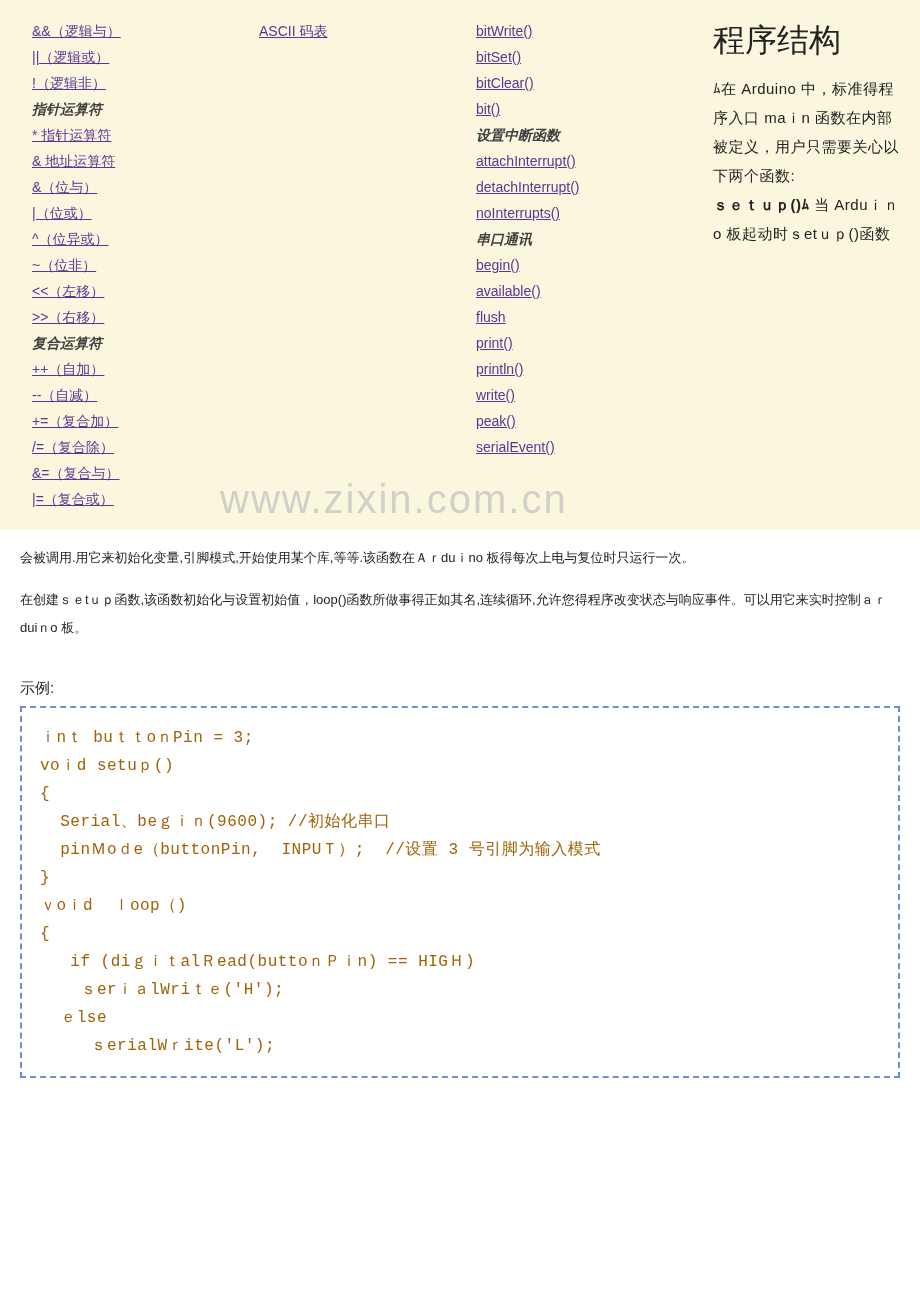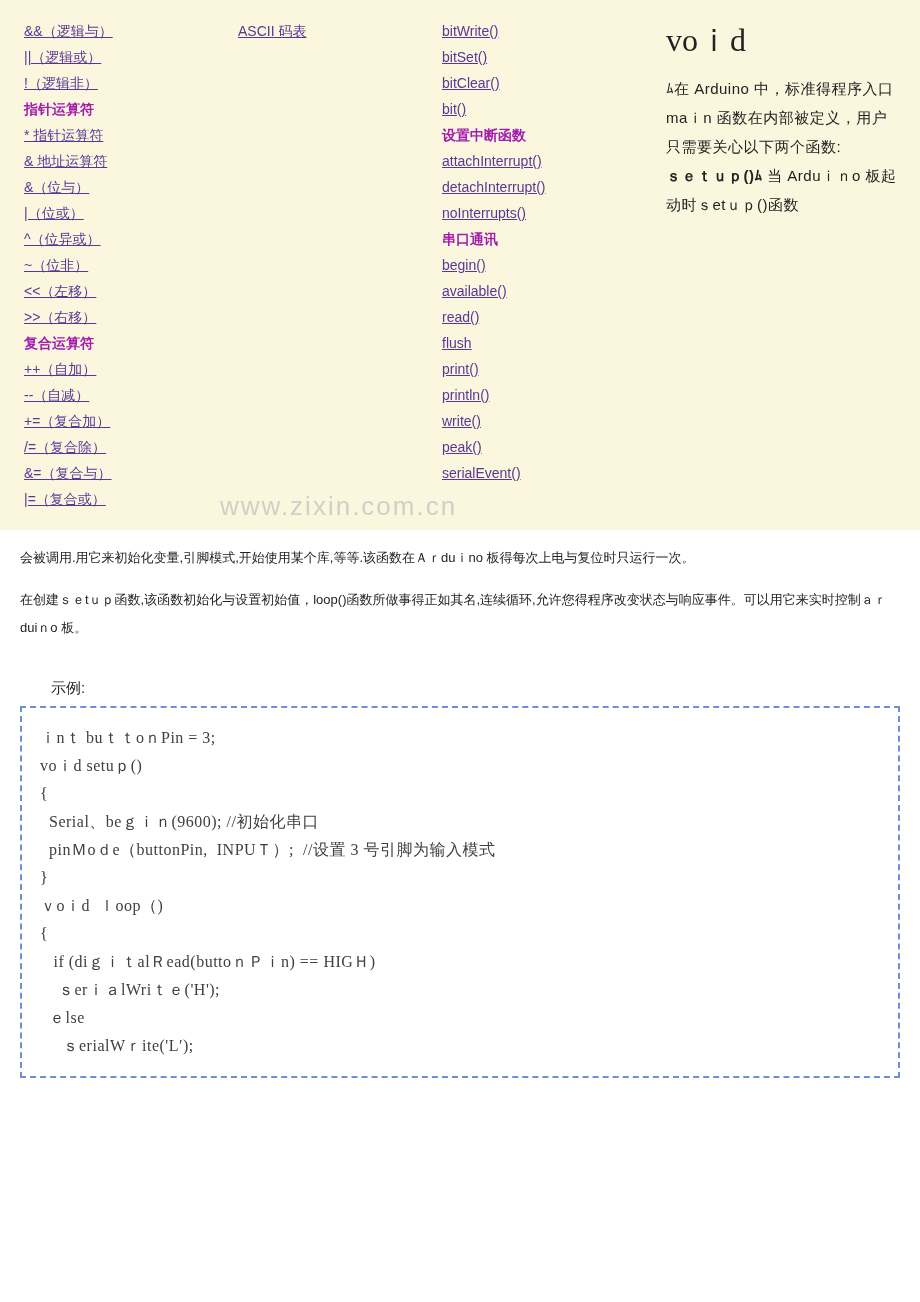--- a/index.html
+++ b/index.html
@@ -6,41 +6,42 @@
   body {
     font-family: "Microsoft YaHei", Arial, sans-serif;
     font-size: 14px;
     color: #222;
     width: 920px;
     background: #fff;
     padding: 0;
   }
   .top-box {
     background: #faf7de;
-    padding: 18px 20px 18px 24px;
+    padding: 18px 20px 18px 32px;
     display: flex;
-    gap: 4px;
+    gap: 17px;
     position: relative;
   }
   .col { flex: 1; }
   .col1 { flex: 0 0 210px; }
   .col2 { flex: 0 0 200px; }
   .col3 { flex: 0 0 220px; }
   .col4 { flex: 1; }
   a.lnk {
     color: #5a3696;
     text-decoration: underline;
     display: block;
     line-height: 26px;
   }
   .hdr {
     font-weight: bold;
-    color: #a21caf;
+    color: #404040;
     line-height: 26px;
     display: block;
+    font-style: italic;
   }
   .side-title {
     font-size: 32px;
     font-family: SimSun, serif;
     line-height: 44px;
     margin-bottom: 12px;
   }
   .side-text {
     font-size: 15px;
     line-height: 29px;
@@ -50,39 +51,39 @@
     padding: 14px 20px 18px 20px;
     line-height: 28px;
     font-size: 13px;
   }
   .para { margin-bottom: 14px; }
   .bld { font-weight: bold; }
   .watermark {
     position: absolute;
     left: 220px;
     bottom: 8px;
-    font-size: 26px;
+    font-size: 40px;
     color: #d0d0c8;
     letter-spacing: 2px;
     z-index: 0;
     pointer-events: none;
     font-family: Arial, sans-serif;
   }
   .codebox {
     border: 2px dashed #6d8fd6;
     margin: 4px 20px 0 20px;
     padding: 16px 18px;
-    font-family: Liberation Serif, serif;
+    font-family: Liberation Mono, monospace;
     font-size: 16px;
     line-height: 28px;
-    color: #404040;
+    color: #a16207;
     white-space: pre;
     letter-spacing: 0.5px;
   }
-  .example-label { padding: 0 8px; font-size: 15px; line-height: 28px; margin-left: 43px; }
+  .example-label { padding: 0 20px; font-size: 15px; line-height: 28px; }
 </style>
 </head>
 <body>
 
 <div class="top-box">
 
   <div class="col col1">
     <a class="lnk">&amp;&amp;（逻辑与）</a>
     <a class="lnk">||（逻辑或）</a>
     <a class="lnk"> !（逻辑非）</a>
@@ -113,31 +114,30 @@
     <a class="lnk">bitSet()</a>
     <a class="lnk">bitClear()</a>
     <a class="lnk">bit()</a>
     <span class="hdr">设置中断函数</span>
     <a class="lnk">attachInterrupt()</a>
     <a class="lnk">detachInterrupt()</a>
     <a class="lnk">noInterrupts()</a>
     <span class="hdr">串口通讯</span>
     <a class="lnk">begin()</a>
     <a class="lnk">available()</a>
-    <a class="lnk">read()</a>
     <a class="lnk">flush</a>
     <a class="lnk">print()</a>
     <a class="lnk">println()</a>
     <a class="lnk">write()</a>
     <a class="lnk">peak()</a>
     <a class="lnk">serialEvent()</a>
   </div>
 
   <div class="col col4">
-    <div class="side-title">voｉd</div>
+    <div class="side-title">程序结构</div>
     <div class="side-text">ﾑ在 Arduino 中，标准得程序入口 maｉn 函数在内部被定义，用户只需要关心以下两个函数:</div>
     <div class="side-text">
       <span class="bld">ｓｅｔｕｐ()ﾑ</span>
       <span>当 Arduｉｎo 板起动时ｓetｕｐ()函数</span>
     </div>
   </div>
 
   <div class="watermark">www.zixin.com.cn</div>
 </div>
 

